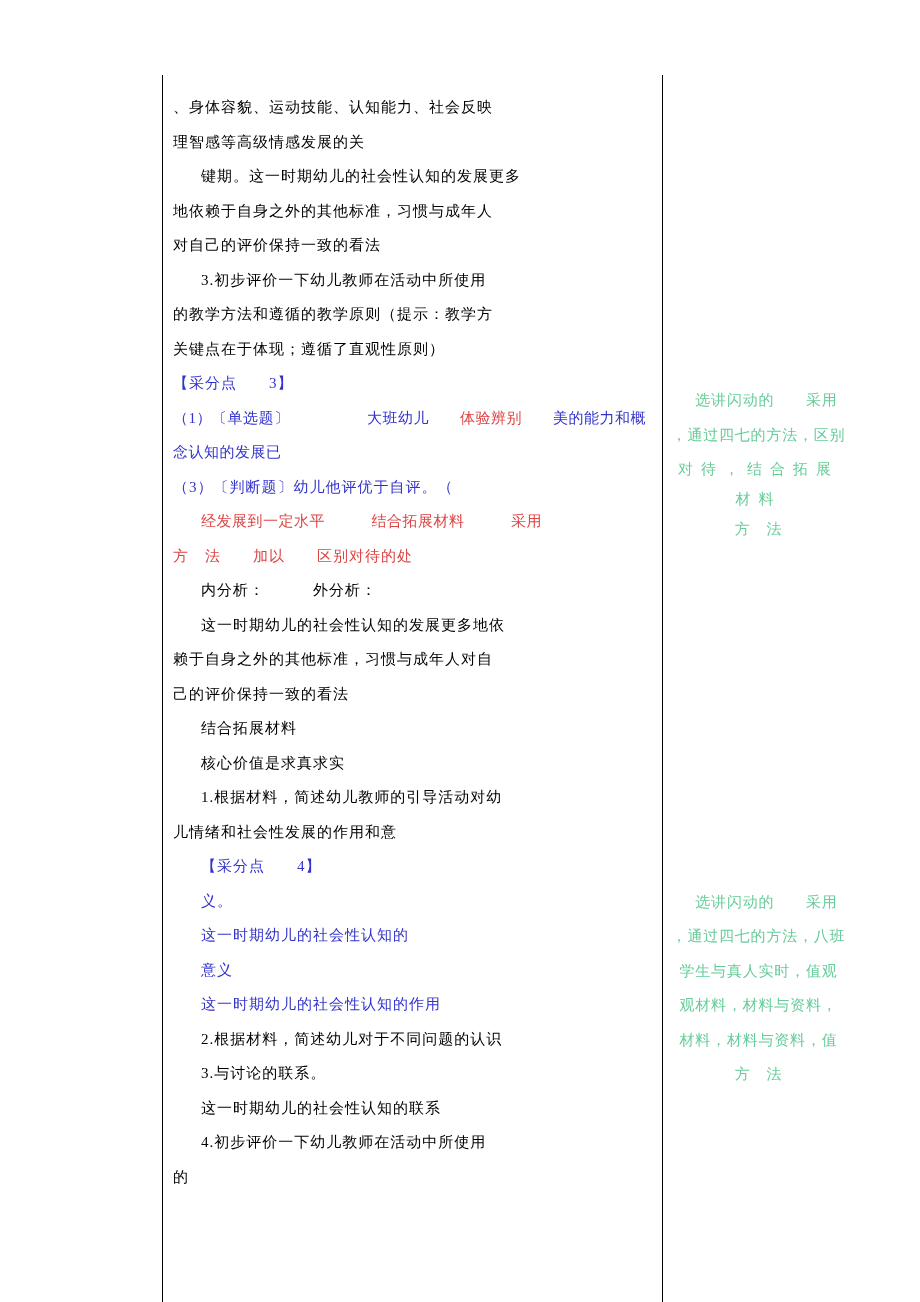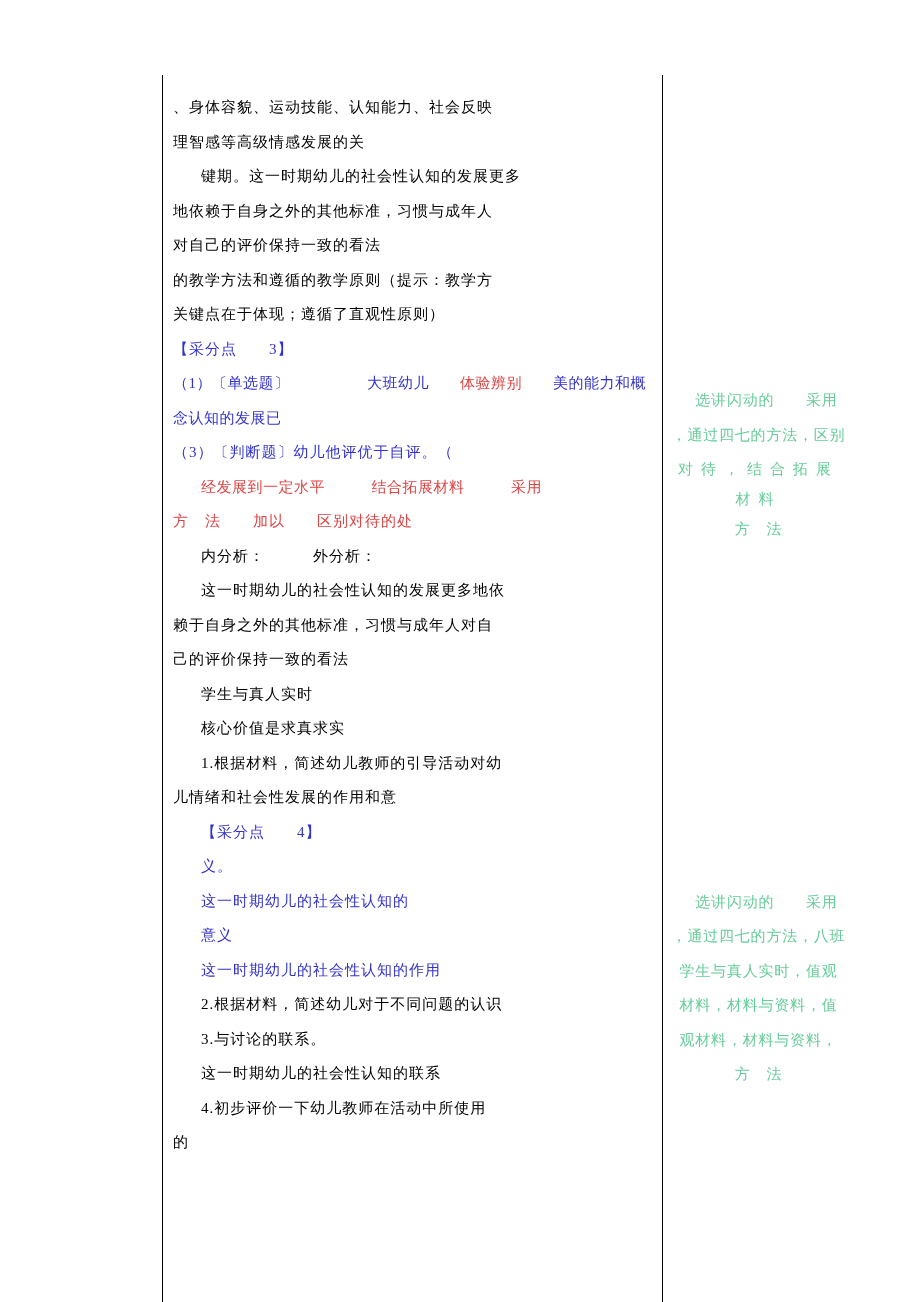--- a/index.html
+++ b/index.html
@@ -25,38 +25,39 @@
 
 <div class="page">
   <div class="cols">
     <div class="left-col"></div>
     <div class="main-col">
       <div class="line">、身体容貌、运动技能、认知能力、社会反映</div>
       <div class="line">理智感等高级情感发展的关</div>
       <div class="line indent">键期。这一时期幼儿的社会性认知的发展更多</div>
       <div class="line">地依赖于自身之外的其他标准，习惯与成年人</div>
       <div class="line">对自己的评价保持一致的看法</div>
+      <div class="line indent">3.初步评价一下幼儿教师在活动中所使用</div>
       <div class="line">的教学方法和遵循的教学原则（提示：教学方</div>
       <div class="line">关键点在于体现；遵循了直观性原则）</div>
       <div class="line blue">【采分点　　3】</div>
       <div class="line tight">
         <span class="blue">（1）〔单选题〕　　　　　大班幼儿</span>　　<span class="red">体验辨别</span>　　<span class="blue">美的能力和概念认知的发展已</span>
       </div>
       <div class="line blue">（3）〔判断题〕幼儿他评优于自评。（</div>
       <div class="line tight">
         <span style="display:inline-block;width:28px"></span><span class="red">经发展到一定水平　　　结合拓展材料</span>　　　<span class="red">采用</span>
       </div>
       <div class="line red">
         <span>方　法　　加以</span>　　<span>区别对待的处</span>
       </div>
       <div class="line indent">内分析：　　　外分析：</div>
       <div class="line indent">这一时期幼儿的社会性认知的发展更多地依</div>
       <div class="line">赖于自身之外的其他标准，习惯与成年人对自</div>
       <div class="line">己的评价保持一致的看法</div>
-      <div class="line indent">学生与真人实时</div>
+      <div class="line indent">结合拓展材料</div>
       <div class="line indent">核心价值是求真求实</div>
       <div class="line indent">1.根据材料，简述幼儿教师的引导活动对幼</div>
       <div class="line">儿情绪和社会性发展的作用和意</div>
       <div class="line blue indent">【采分点　　4】</div>
       <div class="line blue indent">义。</div>
       <div class="line blue indent">这一时期幼儿的社会性认知的</div>
       <div class="line blue indent">意义</div>
       <div class="line blue indent">这一时期幼儿的社会性认知的作用</div>
       <div class="line indent">2.根据材料，简述幼儿对于不同问题的认识</div>
       <div class="line indent">3.与讨论的联系。</div>
@@ -68,19 +69,19 @@
       <div class="side-block green">
         <div class="line">　<span>选讲闪动的</span>　　<span>采用</span></div>
         <div class="line">，通过四七的方法，区别</div>
         <div class="line sparse">对待，结合拓展材料</div>
         <div class="line">方　法</div>
       </div>
       <div class="side-block2 green">
         <div class="line">　<span>选讲闪动的</span>　　<span>采用</span></div>
         <div class="line">，通过四七的方法，八班</div>
         <div class="line">学生与真人实时，值观</div>
+        <div class="line">观材料，材料与资料，</div>
         <div class="line">材料，材料与资料，值</div>
-        <div class="line">观材料，材料与资料，</div>
         <div class="line">方　法</div>
       </div>
     </div>
   </div>
 </div>
 
 </body></html>

